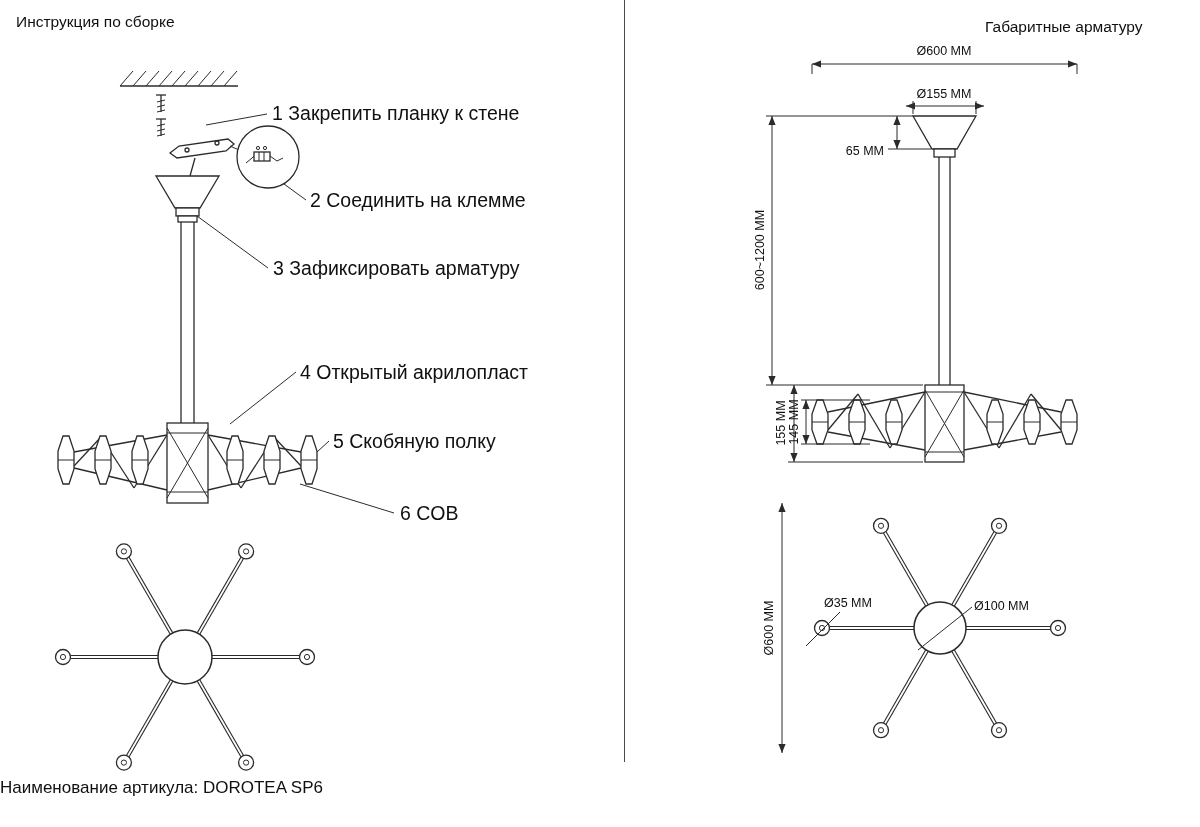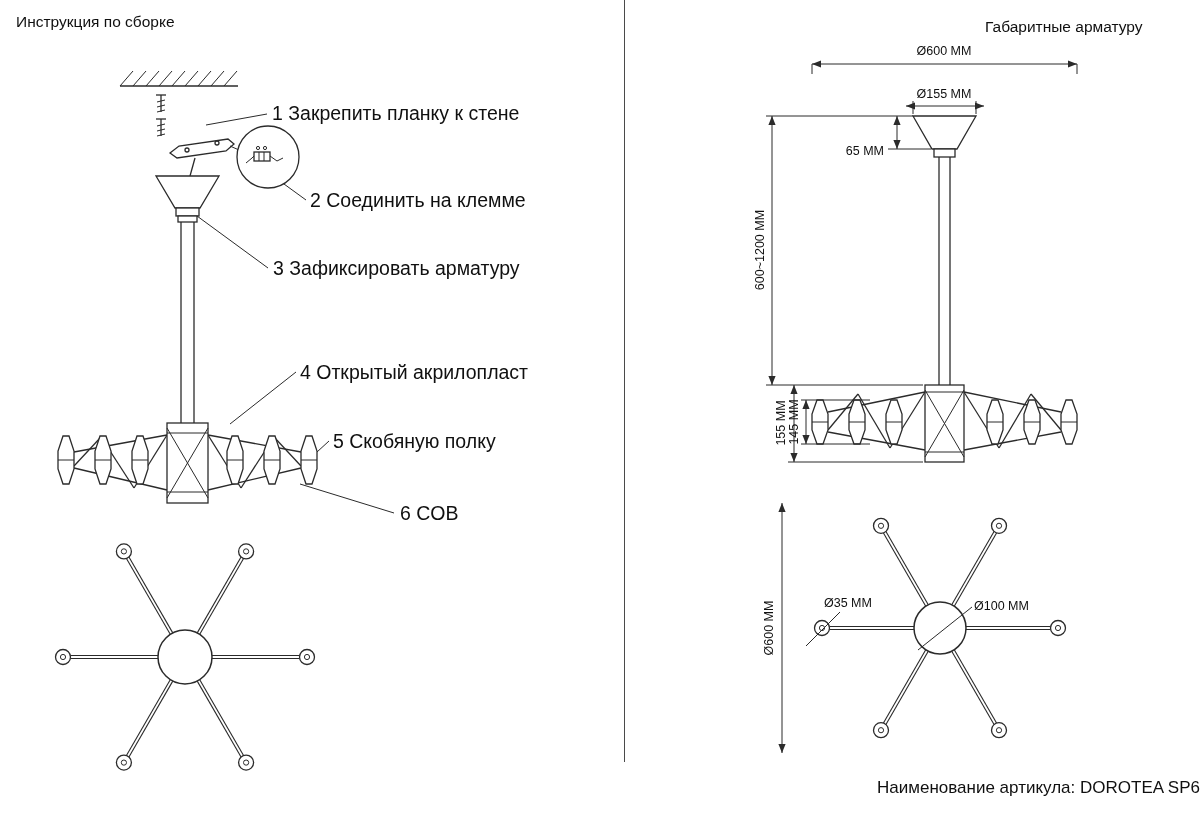--- a/index.html
+++ b/index.html
@@ -4,21 +4,21 @@
 <style>
   html,body{margin:0;padding:0;background:#fff;}
   #sheet{
     position:relative;width:1200px;height:827px;background:#ffffff;overflow:hidden;
     font-family:"Liberation Sans", sans-serif;color:#101010;text-decoration:underline;
   }
   .title{position:absolute;font-size:15.5px;color:#101010;white-space:nowrap;}
   #left-title{top:13px;left:16px;}
   #right-title{top:18px;left:985px;}
   #divider{position:absolute;left:624px;top:0;width:1px;height:762px;background:#4a4a4a;}
-  #footer{position:absolute;top:778px;left:0;width:100%;text-align:right;font-size:17px;color:#101010;}
+  #footer{position:absolute;top:778px;left:0;width:100%;text-align:left;font-size:17px;color:#101010;}
   svg{position:absolute;top:0;}
   #asm-svg{left:0;}
   #dim-svg{left:625px;}
   svg line, svg polyline, svg polygon, svg path, svg rect, svg circle{
     stroke:#2b2b2b;fill:none;stroke-width:1.3;
   }
   svg .fw{fill:#ffffff;}
   svg .thin{stroke-width:1;}
   svg text{stroke:none;fill:#101010;}
   .callout{font-size:19.5px;}

